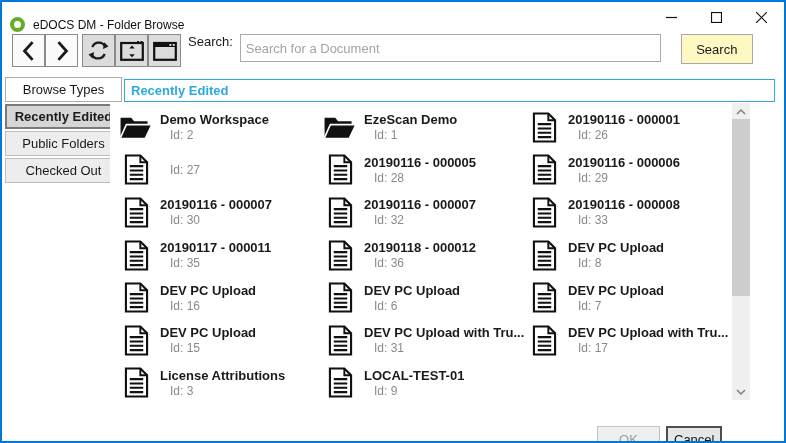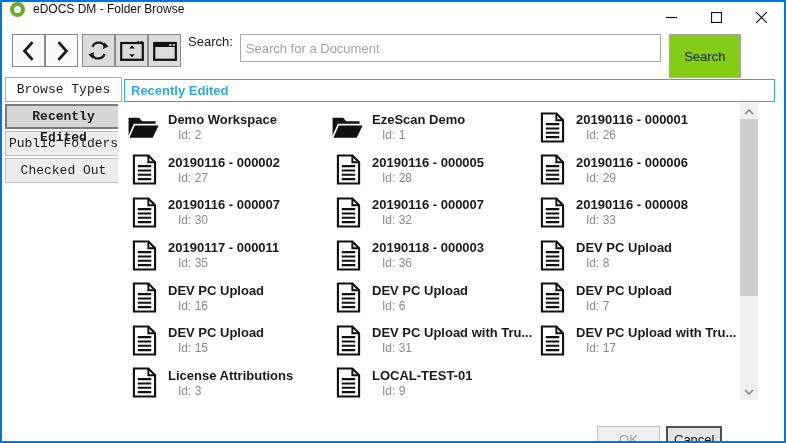--- a/index.html
+++ b/index.html
@@ -2,51 +2,51 @@
 <html><head>
 <meta charset="utf-8">
 <style>
   html,body { margin:0; padding:0; background:#fff; }
   body { width:786px; height:443px; font-family:"Liberation Sans", sans-serif; }
   .window {
     position:relative; width:786px; height:443px; box-sizing:border-box;
     border:2px solid #0078d7; background:#fff; overflow:hidden;
   }
   
-  .titlebar { position:absolute; top:0; left:0; right:0; height:30px; display:flex; align-items:flex-start; }
+  .titlebar { position:absolute; top:0; left:0; right:0; height:30px; display:flex; align-items:flex-end; }
   .logo { width:15px; height:15px; margin-left:8px; border-radius:50%;
           border:4px solid #64ad27; box-sizing:border-box; background:#fff; }
   .title { font-size:12px; color:#111; margin-left:8px; }
   .win-controls { margin-left:auto; display:flex; height:30px; }
   .win-btn { width:45px; height:30px; display:flex; align-items:center; justify-content:center; background:transparent; border:none; }
   .win-btn svg { display:block; }
   
   .toolbar { position:absolute; top:32px; left:10px; right:10px; height:36px; display:flex; align-items:flex-start; }
   .tb-btn { width:33px; height:33px; box-sizing:border-box; border:1px solid #8a8a8a; background:#fbfbfb;
             display:flex; align-items:center; justify-content:center; padding:0; }
   .tb-btn.gray { background:#dcdcdc; }
   .tb-gap { width:4px; }
   .search-label { margin-left:7px; font-size:13px; color:#1a1a1a; }
   .search-input { margin-left:7px; width:421px; height:28px; box-sizing:border-box; border:1px solid #a9a9a9;
                   font-size:13px; padding:0 5px; color:#333; font-family:"Liberation Sans",sans-serif; }
   .search-input::placeholder { color:#a3a3a3; }
-  .search-btn { margin-left:8px; width:72px; height:44px; background:#84cc16; border:1px solid #a8a8a8;
+  .search-btn { margin-left:20px; width:72px; height:30px; background:#fef9c3; border:1px solid #a8a8a8;
                 font-size:13px; color:#1a1a1a; font-family:"Liberation Sans",sans-serif; }
   
   .sidebar { position:absolute; left:3px; top:75px; width:117px; }
   .tab { height:25px; line-height:23px; margin-bottom:2px; box-sizing:border-box;
-         border:1px solid #bdbdbd; background:#ededed; text-align:center; font-size:13px; color:#1a1a1a;font-family:Liberation Mono, monospace; }
+         border:1px solid #bdbdbd; background:#ededed; text-align:center; font-size:13px; color:#1a1a1a; }
   div.tab:nth-of-type(1) { background:#fff; border-color:#ababab; }
   .tab.selected { background:#d6d6d6; border:2px solid #7a7a7a; font-weight:bold; line-height:21px; }
   
   .header-box { position:absolute; left:122px; top:77px; width:651px; height:23px; box-sizing:border-box;
                 border:1px solid #2ea9de; background:#fff; color:#2ea9de; font-weight:bold; font-size:13px;
                 line-height:21px; padding-left:6px; }
   
-  .list { position:absolute; left:116px; top:101px; width:651px; height:297px; overflow:hidden; background:#fff; }
+  .list { position:absolute; left:108px; top:101px; width:651px; height:297px; overflow:hidden; background:#fff; }
   .grid { position:absolute; top:0; left:0; right:30px; display:grid;
           grid-template-columns:204px 204px 1fr; grid-auto-rows:42.6px; padding:3px 0 0 7px; }
   .item { display:flex; align-items:center; }
   .item-icon { width:38px; display:flex; justify-content:center; align-items:center; margin-right:5px; flex:none; }
   .item-icon svg { display:none; }
   .item-icon.folder svg.icon-folder { display:block; }
   .item-icon.document svg.icon-doc { display:block; }
   .item-text { display:flex; flex-direction:column; overflow:hidden; }
   .item-name { font-weight:bold; font-size:13px; color:#1a1a1a; white-space:nowrap; }
   .item-id { font-size:12px; color:#8a8a8a; padding-left:10px; margin-top:1px; }
@@ -193,21 +193,20 @@
         <div class="item">
           <span class="item-icon document">
 
             <svg class="icon-doc" width="25" height="31" viewBox="0 0 26 32">
               <path d="M2 1.5 L17 1.5 L24 8.5 L24 30.5 L2 30.5 Z" fill="#fff" stroke="#111" stroke-width="2.2"></path>
               <path d="M17 1.5 L17 8.5 L24 8.5" fill="none" stroke="#111" stroke-width="2"></path>
               <path d="M6 12.5 H20 M6 17 H20 M6 21.5 H20 M6 26 H20" stroke="#111" stroke-width="2.2"></path>
             </svg>
           </span>
           <span class="item-text">
-            <span class="item-name">20190116 - 000002</span>
             <span class="item-id">Id: 27</span>
           </span>
         </div>
 
         <div class="item">
           <span class="item-icon document">
 
             <svg class="icon-doc" width="25" height="31" viewBox="0 0 26 32">
               <path d="M2 1.5 L17 1.5 L24 8.5 L24 30.5 L2 30.5 Z" fill="#fff" stroke="#111" stroke-width="2.2"></path>
               <path d="M17 1.5 L17 8.5 L24 8.5" fill="none" stroke="#111" stroke-width="2"></path>
@@ -299,21 +298,21 @@
         <div class="item">
           <span class="item-icon document">
 
             <svg class="icon-doc" width="25" height="31" viewBox="0 0 26 32">
               <path d="M2 1.5 L17 1.5 L24 8.5 L24 30.5 L2 30.5 Z" fill="#fff" stroke="#111" stroke-width="2.2"></path>
               <path d="M17 1.5 L17 8.5 L24 8.5" fill="none" stroke="#111" stroke-width="2"></path>
               <path d="M6 12.5 H20 M6 17 H20 M6 21.5 H20 M6 26 H20" stroke="#111" stroke-width="2.2"></path>
             </svg>
           </span>
           <span class="item-text">
-            <span class="item-name">20190118 - 000003</span>
+            <span class="item-name">20190118 - 000012</span>
             <span class="item-id">Id: 36</span>
           </span>
         </div>
 
         <div class="item">
           <span class="item-icon document">
 
             <svg class="icon-doc" width="25" height="31" viewBox="0 0 26 32">
               <path d="M2 1.5 L17 1.5 L24 8.5 L24 30.5 L2 30.5 Z" fill="#fff" stroke="#111" stroke-width="2.2"></path>
               <path d="M17 1.5 L17 8.5 L24 8.5" fill="none" stroke="#111" stroke-width="2"></path>

